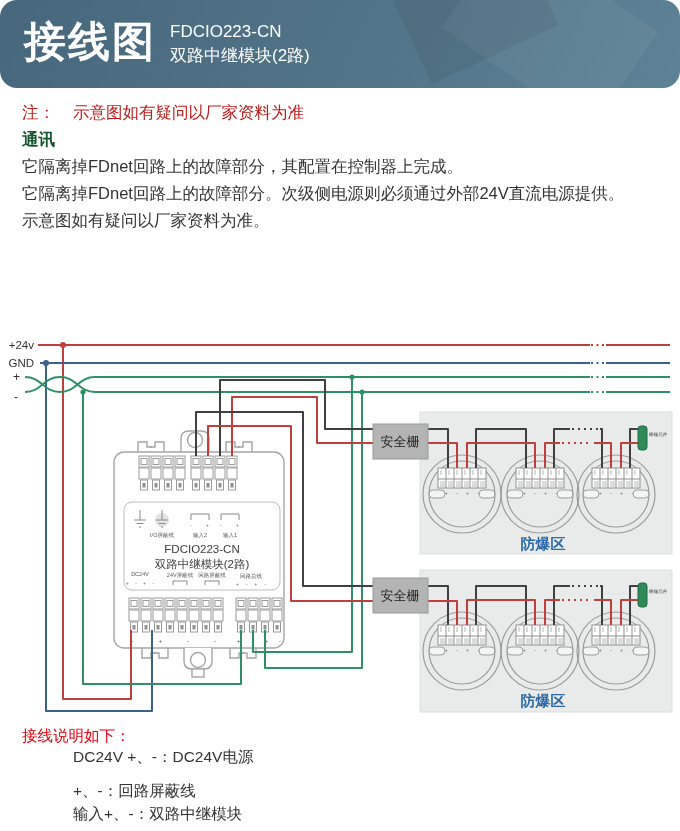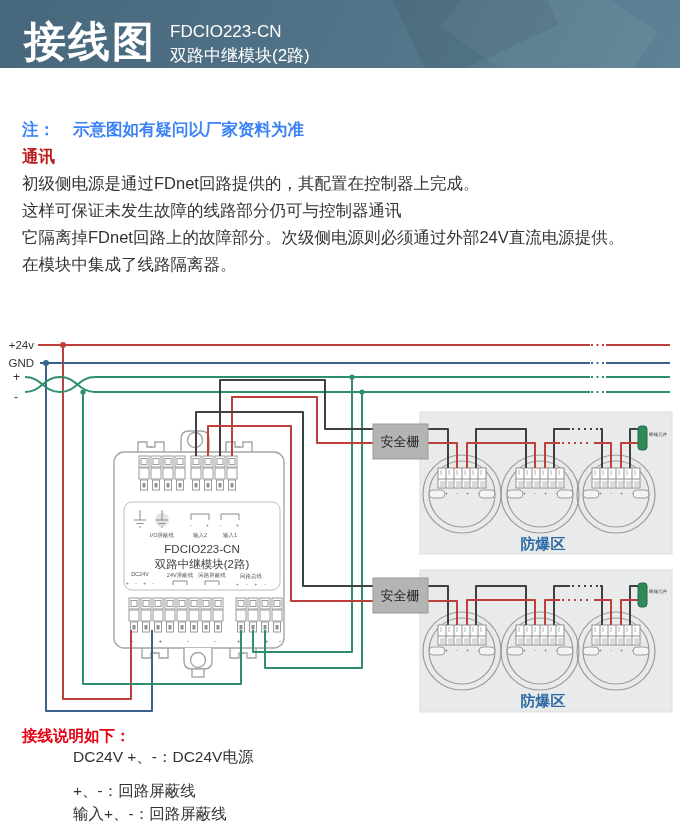--- a/index.html
+++ b/index.html
@@ -1,34 +1,34 @@
 <!DOCTYPE html>
 <html><head>
 <meta charset="utf-8">
 <style>
   html,body{margin:0;padding:0;}
   body{width:680px;height:831px;position:relative;background:#fff;
        font-family:"Liberation Sans","DejaVu Sans",sans-serif;overflow:hidden;}
   
-  .hdr{position:absolute;left:0;top:0;width:680px;height:68px;
-       background:linear-gradient(115deg,#47677c 0%,#527488 55%,#5d8296 100%);overflow:hidden;}
+  .hdr{position:absolute;left:0;top:0;width:680px;height:88px;
+       background:linear-gradient(115deg,#47677c 0%,#527488 55%,#5d8296 100%);overflow:hidden;border-radius:17px;}
   .hdr::before{content:"";position:absolute;right:40px;top:-30px;width:180px;height:120px;
        background:rgba(255,255,255,0.05);transform:rotate(35deg);}
   .hdr::after{content:"";position:absolute;right:140px;top:-60px;width:140px;height:120px;
        background:rgba(0,0,0,0.06);transform:rotate(-25deg);}
   .hdr-title{position:absolute;left:24px;top:14px;font-size:42px;font-weight:bold;color:#fff;letter-spacing:2px;}
   .hdr-sub{position:absolute;left:170px;top:20px;color:#fff;line-height:24px;font-size:17px;}
   
   .content{position:absolute;left:22px;top:99px;width:645px;font-size:16.5px;line-height:27px;color:#333;}
-  .note{color:#3b82f6;font-weight:bold;margin-top:17px;}
+  .note{color:#b91c1c;font-weight:normal;}
   .note .gap{display:inline-block;width:18px;}
-  .h{font-weight:bold;color:#b91c1c;}
+  .h{font-weight:bold;color:#14532d;}
   
   .wnotes{position:absolute;left:22px;top:726px;width:600px;}
-  .wnotes .title{color:#e60012;font-weight:bold;font-size:15.5px;}
+  .wnotes .title{color:#e60012;font-weight:normal;font-size:15.5px;}
   .witem{position:absolute;left:73px;font-size:15.5px;color:#333;white-space:nowrap;}
   
   svg text{font-family:"Liberation Sans","DejaVu Sans",sans-serif;fill:#333;}
   .buslab{font-size:11.5px;fill:#333;}
   .pm{font-size:12px;fill:#333;}
   .modname{font-size:11.5px;fill:#3c3c3c;}
   .tiny{font-size:5.5px;fill:#555;}
   .tiny2{font-size:4.6px;fill:#666;}
   .marks{font-size:6px;fill:#555;}
   .barlab{font-size:13px;fill:#222;}
@@ -44,24 +44,23 @@
     <div>FDCIO223-CN</div>
     <div>双路中继模块(2路)</div>
   </div>
 </div>
 
 <div class="content">
   <div class="note">
     <span>注：</span><span class="gap"></span><span>示意图如有疑问以厂家资料为准</span>
   </div>
   <div class="h">通讯</div>
-  <div>初级侧电源是通过FDnet回路提供的，其配置在控制器上完成。</div>
-  <div>这样可保证未发生故障的线路部分仍可与控制器通讯</div>
+  <div>它隔离掉FDnet回路上的故障部分，其配置在控制器上完成。</div>
   <div>它隔离掉FDnet回路上的故障部分。次级侧电源则必须通过外部24V直流电源提供。</div>
-  <div>在模块中集成了线路隔离器。</div>
+  <div>示意图如有疑问以厂家资料为准。</div>
 </div>
 
 <svg width="680" height="831" viewBox="0 0 680 831" style="position:absolute;left:0;top:0;">
   <defs>
     <g id="termcol">
       <rect x="1" y="0" width="10" height="11" fill="#fff" stroke="#9a9a9a"></rect>
       <rect x="3" y="2.5" width="6" height="6" fill="none" stroke="#9a9a9a"></rect>
       <rect x="1" y="12" width="10" height="11" fill="#fff" stroke="#9a9a9a"></rect>
       <rect x="2.5" y="24" width="7" height="10" fill="#fff" stroke="#9a9a9a"></rect>
       <rect x="4.5" y="27" width="3" height="4.5" fill="#909090"></rect>
@@ -258,13 +257,13 @@
   <text class="buslab" x="34" y="367" text-anchor="end">GND</text>
   <text class="pm" x="13" y="381">+</text>
   <text class="pm" x="14" y="401">-</text>
 </svg>
 
 <div class="wnotes">
   <div class="title">接线说明如下：</div>
 </div>
 <div class="witem" style="top:747px;">DC24V +、-：DC24V电源</div>
 <div class="witem" style="top:781px;">+、-：回路屏蔽线</div>
-<div class="witem" style="top:804px;">输入+、-：回路屏蔽线</div>
+<div class="witem" style="top:804px;">输入+、-：双路中继模块</div>
 
 </body></html>

